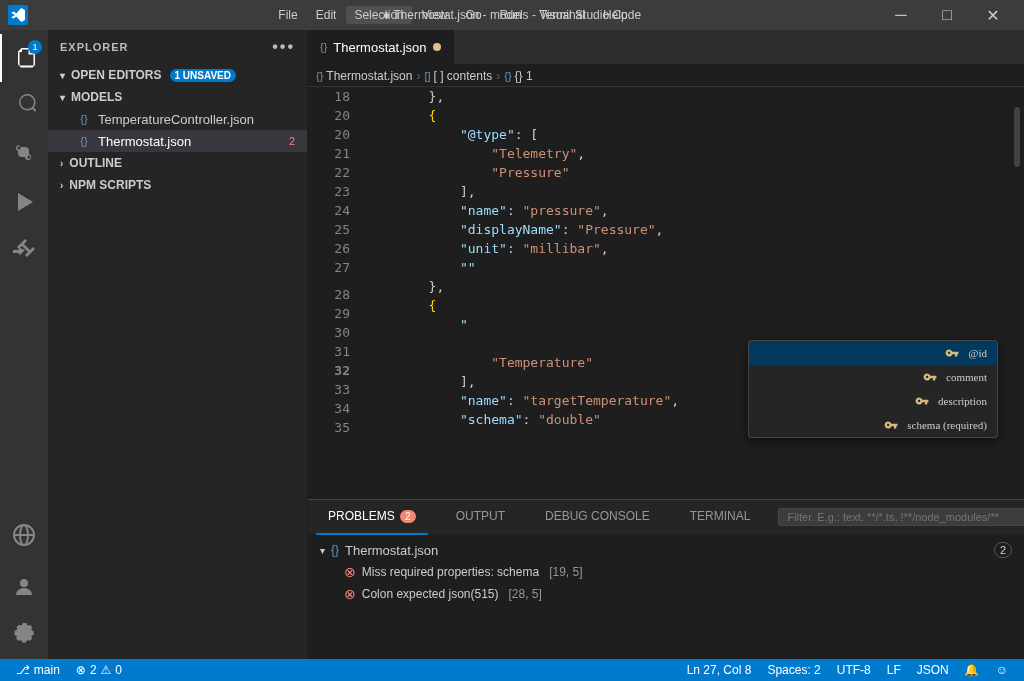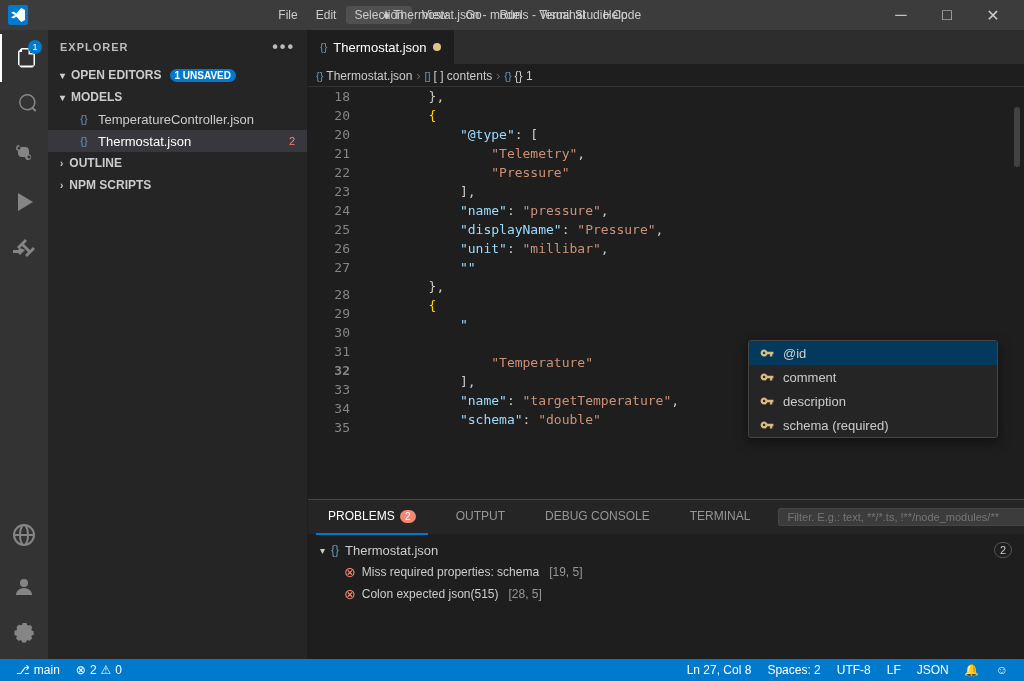--- a/index.html
+++ b/index.html
@@ -60,21 +60,21 @@
     .code-line { padding: 0 8px; white-space: pre; display: flex; align-items: center; min-height: 19px; }
 
     
     .s-bracket { color: #ffd700; }
     .s-key { color: #9cdcfe; }
     .s-value-str { color: #ce9178; }
     .s-punct { color: #cccccc; }
 
     
     .autocomplete { position: absolute; top: 253px; left: 440px; background: #252526; border: 1px solid #454545; border-radius: 3px; z-index: 100; min-width: 250px; box-shadow: 0 4px 12px rgba(0,0,0,0.5); }
-    .autocomplete-item { padding: 4px 10px; display: flex; align-items: center; gap: 8px; cursor: pointer; font-family: Liberation Sans, sans-serif; font-size: 13px; }
+    .autocomplete-item { padding: 4px 10px; display: flex; align-items: center; gap: 8px; cursor: pointer; font-family: Liberation Serif, serif; font-size: 11px; justify-content: flex-end; }
     .autocomplete-item:first-child { background: #04395e; }
     .ac-icon { width: 16px; height: 16px; display: flex; align-items: center; justify-content: center; flex-shrink: 0; }
     .ac-text { color: #cccccc; }
 
     
     .scrollbar-right { width: 14px; background: #1e1e1e; flex-shrink: 0; }
     .scrollbar-thumb { width: 6px; height: 60px; background: #424242; margin: 20px auto; border-radius: 3px; }
 
     
     .bottom-panel { height: 160px; background: #1e1e1e; display: flex; flex-direction: column; border-top: 1px solid #454545; flex-shrink: 0; }

